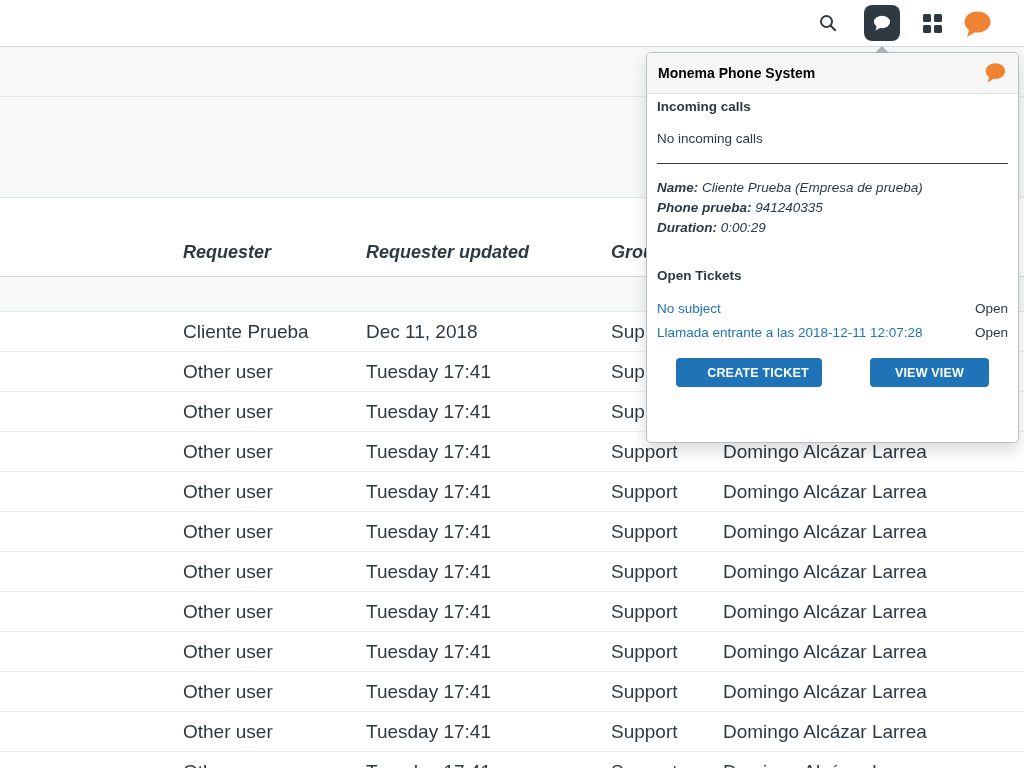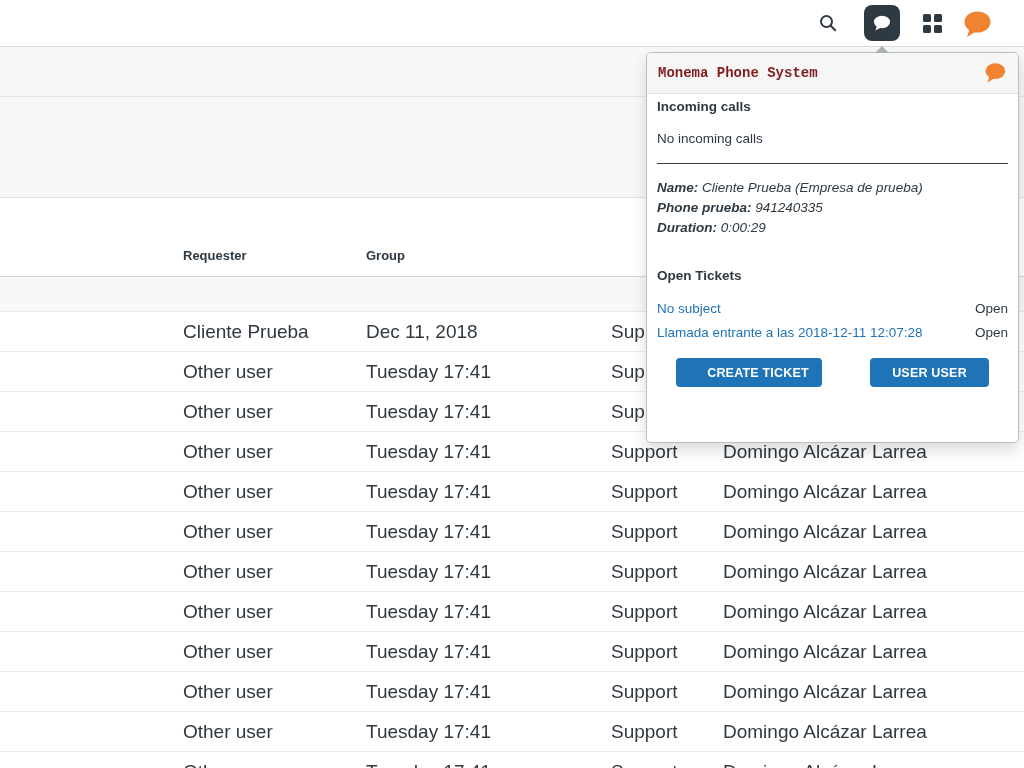--- a/index.html
+++ b/index.html
@@ -33,21 +33,21 @@
   .band2 { position: absolute; top: 97px; left: 0; width: 1024px; height: 101px; background: #f7f8f8; border-bottom: 1px solid #e0e2e2; }
 
   
   .table-wrap { position: absolute; top: 198px; left: 0; width: 1024px; }
   .cols {
     display: grid;
     grid-template-columns: 183px 183px 245px 112px 1fr;
     align-items: center;
   }
   .thead { height: 79px; border-bottom: 1px solid #d6d8d8; align-items: end; background: #fff; }
-  .thead .th { font-weight: bold; font-size: 13px; padding-bottom: 13px; white-space: nowrap; }
+  .thead .th { font-weight: bold; font-size: 18px; padding-bottom: 13px; white-space: nowrap; font-style: italic; }
   .spacer-row { height: 35px; background: #f7f8f8; border-bottom: 1px solid #e7e9e9; }
   .trow { height: 40px; border-bottom: 1px solid #ececec; background: #fff; }
   .trow .cell { font-size: 19px; white-space: nowrap; overflow: hidden; }
 
   
   .popup {
     position: absolute; left: 646px; top: 52px; width: 373px; height: 391px;
     background: #fff; border: 1px solid #b9bfc3; border-radius: 5px;
     box-shadow: 0 8px 16px rgba(0,0,0,0.14);
     z-index: 10; font-size: 13.5px;
@@ -56,21 +56,21 @@
     position: absolute; top: -7px; left: 228px; width: 0; height: 0;
     border-left: 7px solid transparent; border-right: 7px solid transparent;
     border-bottom: 7px solid #aab0b4;
   }
   .popup-header {
     height: 41px; background: #f6f6f6; border-bottom: 1px solid #e2e2e2;
     border-radius: 4px 4px 0 0;
     display: flex; align-items: center; justify-content: space-between;
     padding: 0 11px;
   }
-  .popup-title { font-size: 14px; font-weight: bold; color: #7f1d1d; font-family: Liberation Mono, monospace; }
+  .popup-title { font-size: 14px; font-weight: bold; color: #000000; }
   .popup-body { padding: 0 10px 12px 10px; }
   .section-heading { font-weight: bold; font-size: 13.5px; }
   .h-incoming { margin-top: 5px; }
   .p-noincoming { margin-top: 17px; }
   .popup hr.dark-rule { border: none; border-top: 1px solid #3c3c3c; margin-top: 17px; }
   .h-answered { margin-top: 16px; }
   .answered-lines { margin-top: 14px; line-height: 20px; font-style: italic; }
   .answered-lines b { font-weight: bold; }
   .h-tickets { margin-top: 30px; }
   .ticket-list { margin-top: 14px; }
@@ -90,20 +90,21 @@
 </head>
 <body>
 
 <div class="band1"></div>
 <div class="band2"></div>
 
 <div class="table-wrap">
   <div class="cols thead">
     <div class="th"></div>
     <div class="th">Requester</div>
+    <div class="th">Requester updated</div>
     <div class="th">Group</div>
     <div class="th"></div>
   </div>
   <div class="spacer-row"></div>
   <div>
       <div class="cols trow">
         <div class="cell"></div>
         <div class="cell">Cliente Prueba</div>
         <div class="cell">Dec 11, 2018</div>
         <div class="cell">Support</div>
@@ -251,16 +252,16 @@
           <a class="ticket-link">No subject</a>
           <span class="ticket-status">Open</span>
         </div>
         <div class="ticket-row">
           <a class="ticket-link">Llamada entrante a las 2018-12-11 12:07:28</a>
           <span class="ticket-status">Open</span>
         </div>
       </div>
     <div class="btn-row">
       <button class="btn btn-create">CREATE TICKET</button>
-      <button class="btn btn-view">USER USER</button>
+      <button class="btn btn-view">VIEW VIEW</button>
     </div>
   </div>
 </div>
 
 </body></html>

